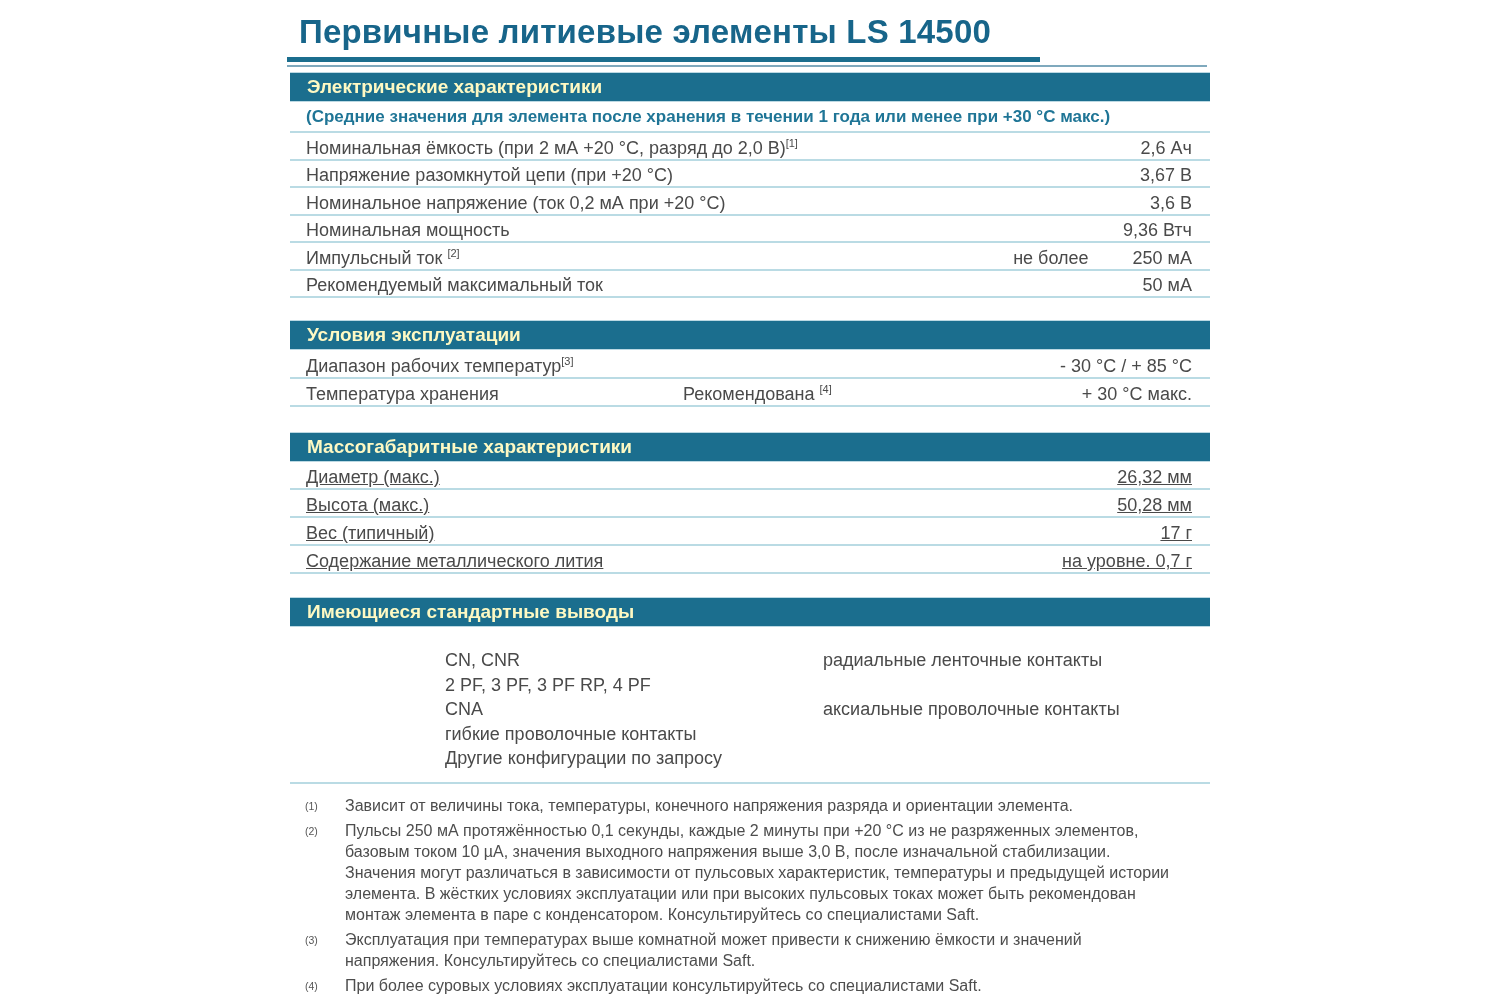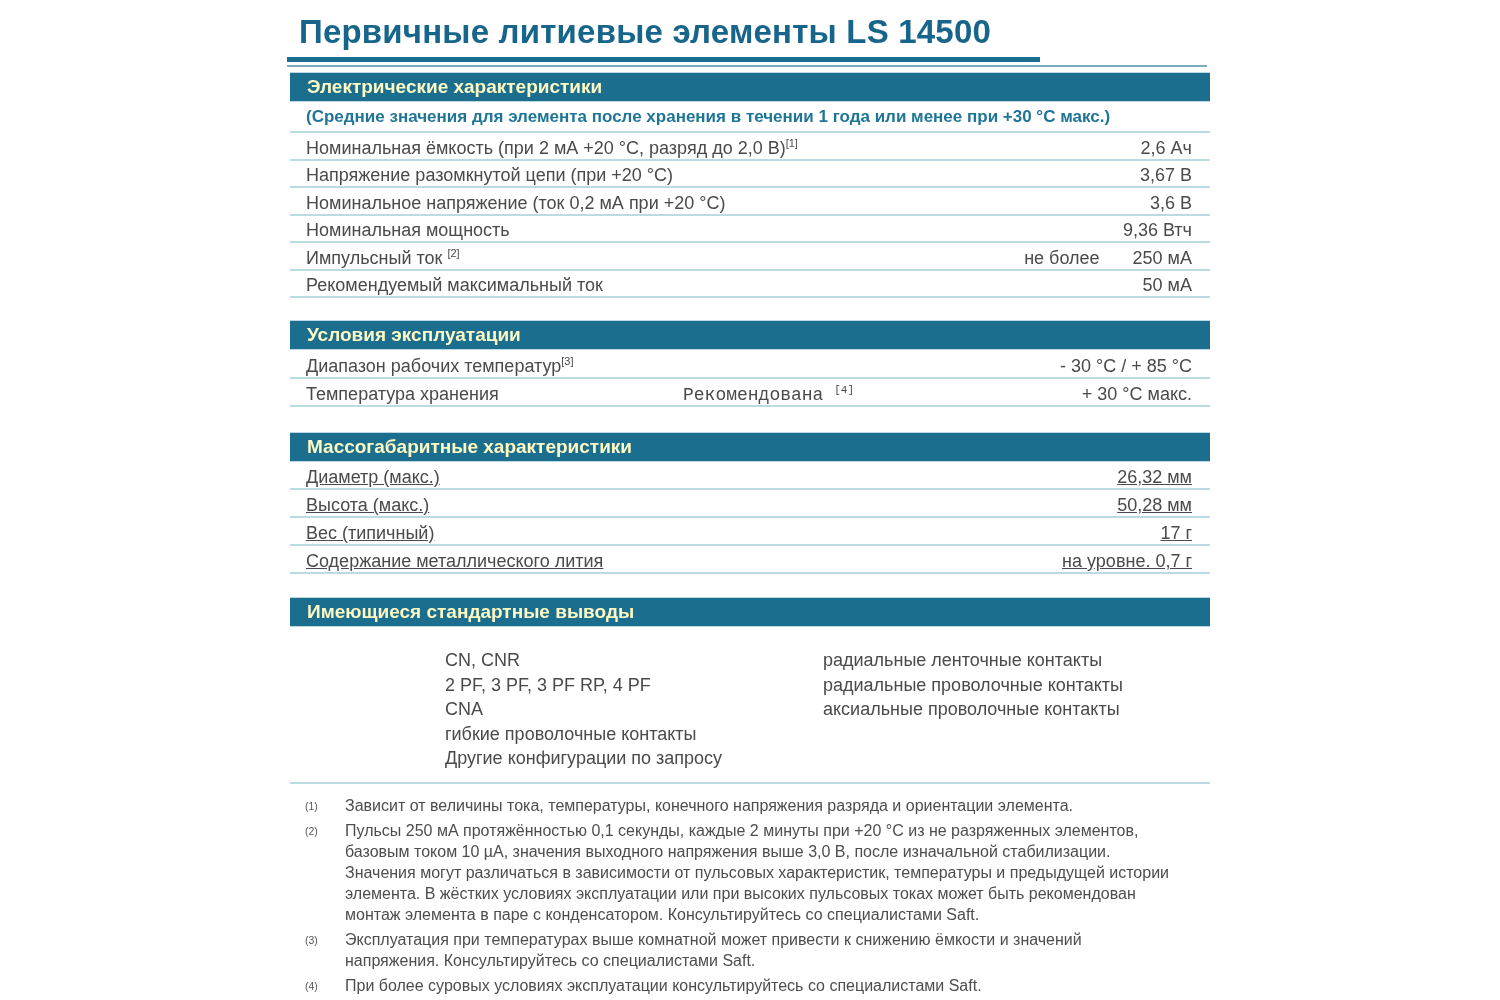--- a/index.html
+++ b/index.html
@@ -28,22 +28,22 @@
   }
   .row {
     position:relative; display:flex; align-items:flex-end;
     height:27.5px; padding:0 18px 0 16px;
     border-bottom:2px solid #badbe4;
     font-size:18px; color:#4a4a4a;
   }
   .sec-operating .row { height:28.5px; }
   .sec-dimensions .row { height:28px;text-decoration:underline; }
   .row .lbl { flex:1; white-space:nowrap; }
-  .row .mid { margin-right:33px; white-space:nowrap; }
-  .row .mid-abs { position:absolute; left:393px; margin:0;font-family:Liberation Mono, monospace; }
+  .row .mid { margin-right:44px; white-space:nowrap; }
+  .row .mid-abs { position:absolute; left:393px; margin:0; }
   .row .val { text-align:right; white-space:nowrap; }
   sup { font-size:11px; line-height:0; }
 
   .terminations-list { margin-top:21px; }
   .trow {
     display:flex; height:24.5px; line-height:24.5px;
     padding-left:155px; font-size:18px; color:#4a4a4a; white-space:nowrap;align-items:flex-end;
   }
   .tcode { width:378px; }
   .section-end-line { position:absolute; left:290px; top:782px; width:920px; height:2px; background:#badbe4; }
@@ -130,21 +130,20 @@
 
   <div class="sec sec-terminations" style="top:597px">
     <div class="bar">Имеющиеся стандартные выводы</div>
     <div class="terminations-list">
       <div class="trow">
         <span class="tcode">CN, CNR</span>
         <span class="tdesc">радиальные ленточные контакты</span>
       </div>
       <div class="trow">
         <span class="tcode">2 PF, 3 PF, 3 PF RP, 4 PF</span>
-        <span class="tdesc">радиальные проволочные контакты</span>
       </div>
       <div class="trow">
         <span class="tcode">CNA</span>
         <span class="tdesc">аксиальные проволочные контакты</span>
       </div>
       <div class="trow">
         <span class="tdesc">гибкие проволочные контакты</span>
       </div>
       <div class="trow">
         <span class="tcode">Другие конфигурации по запросу</span>

